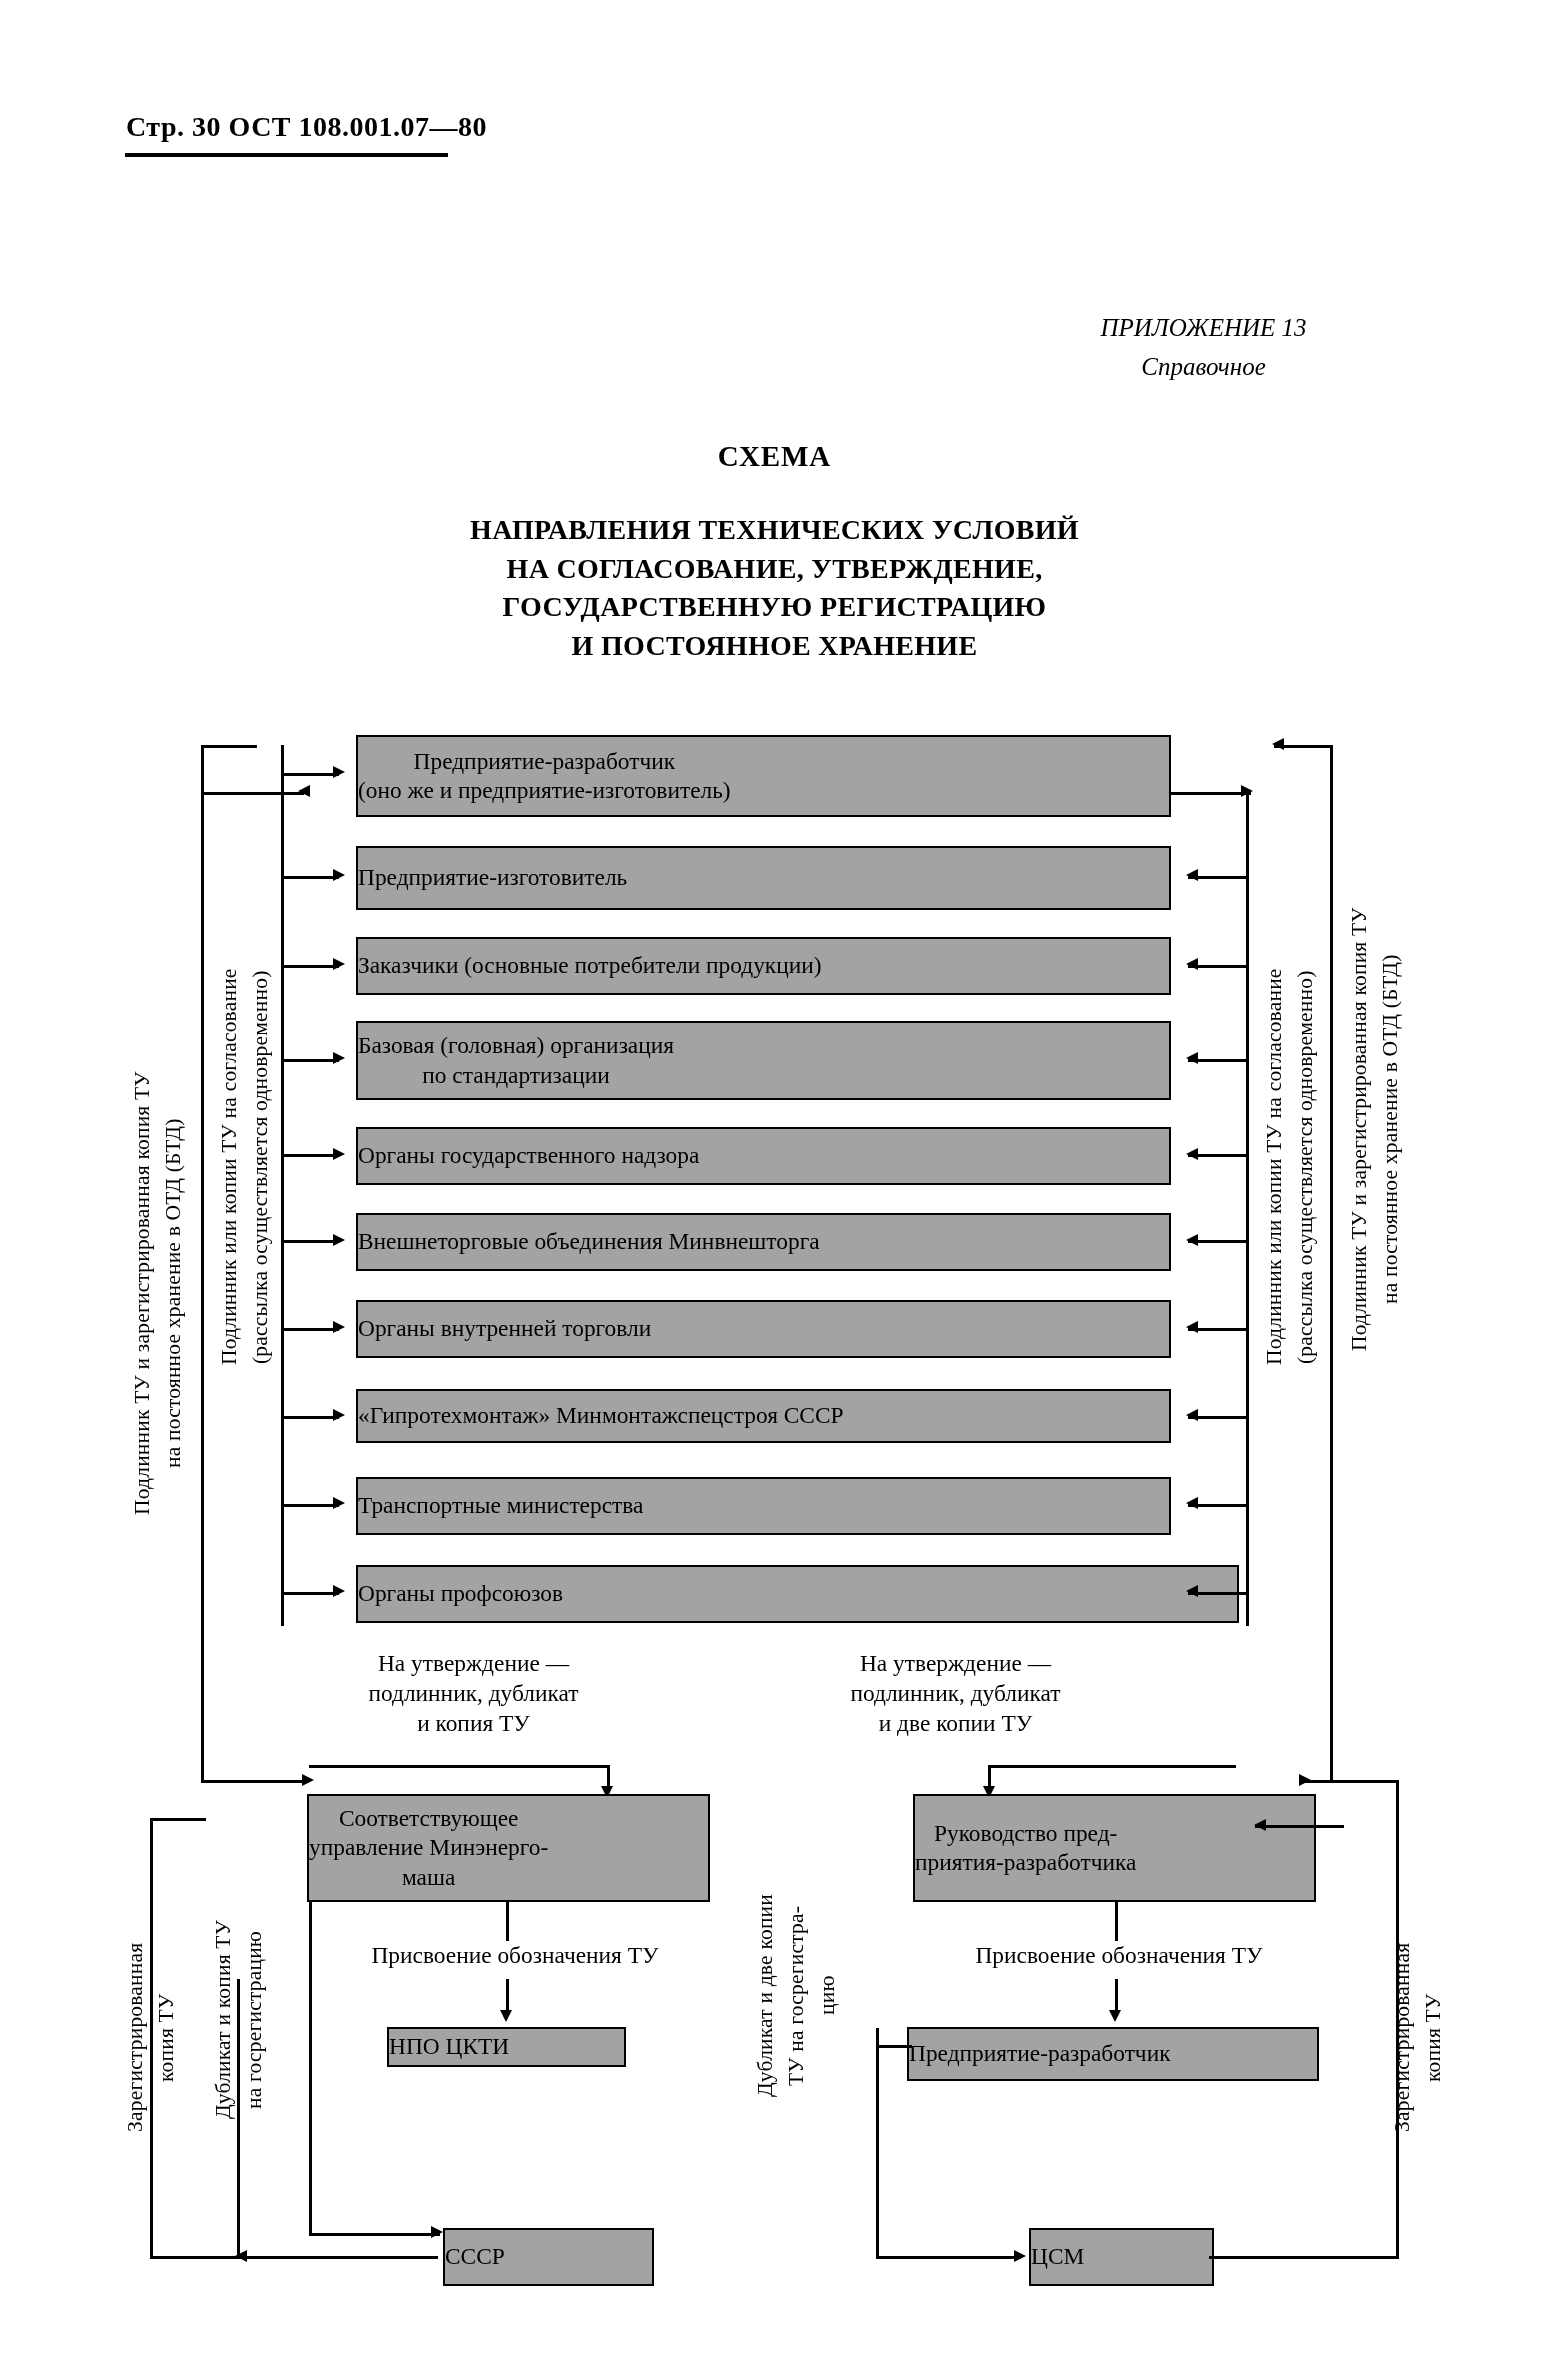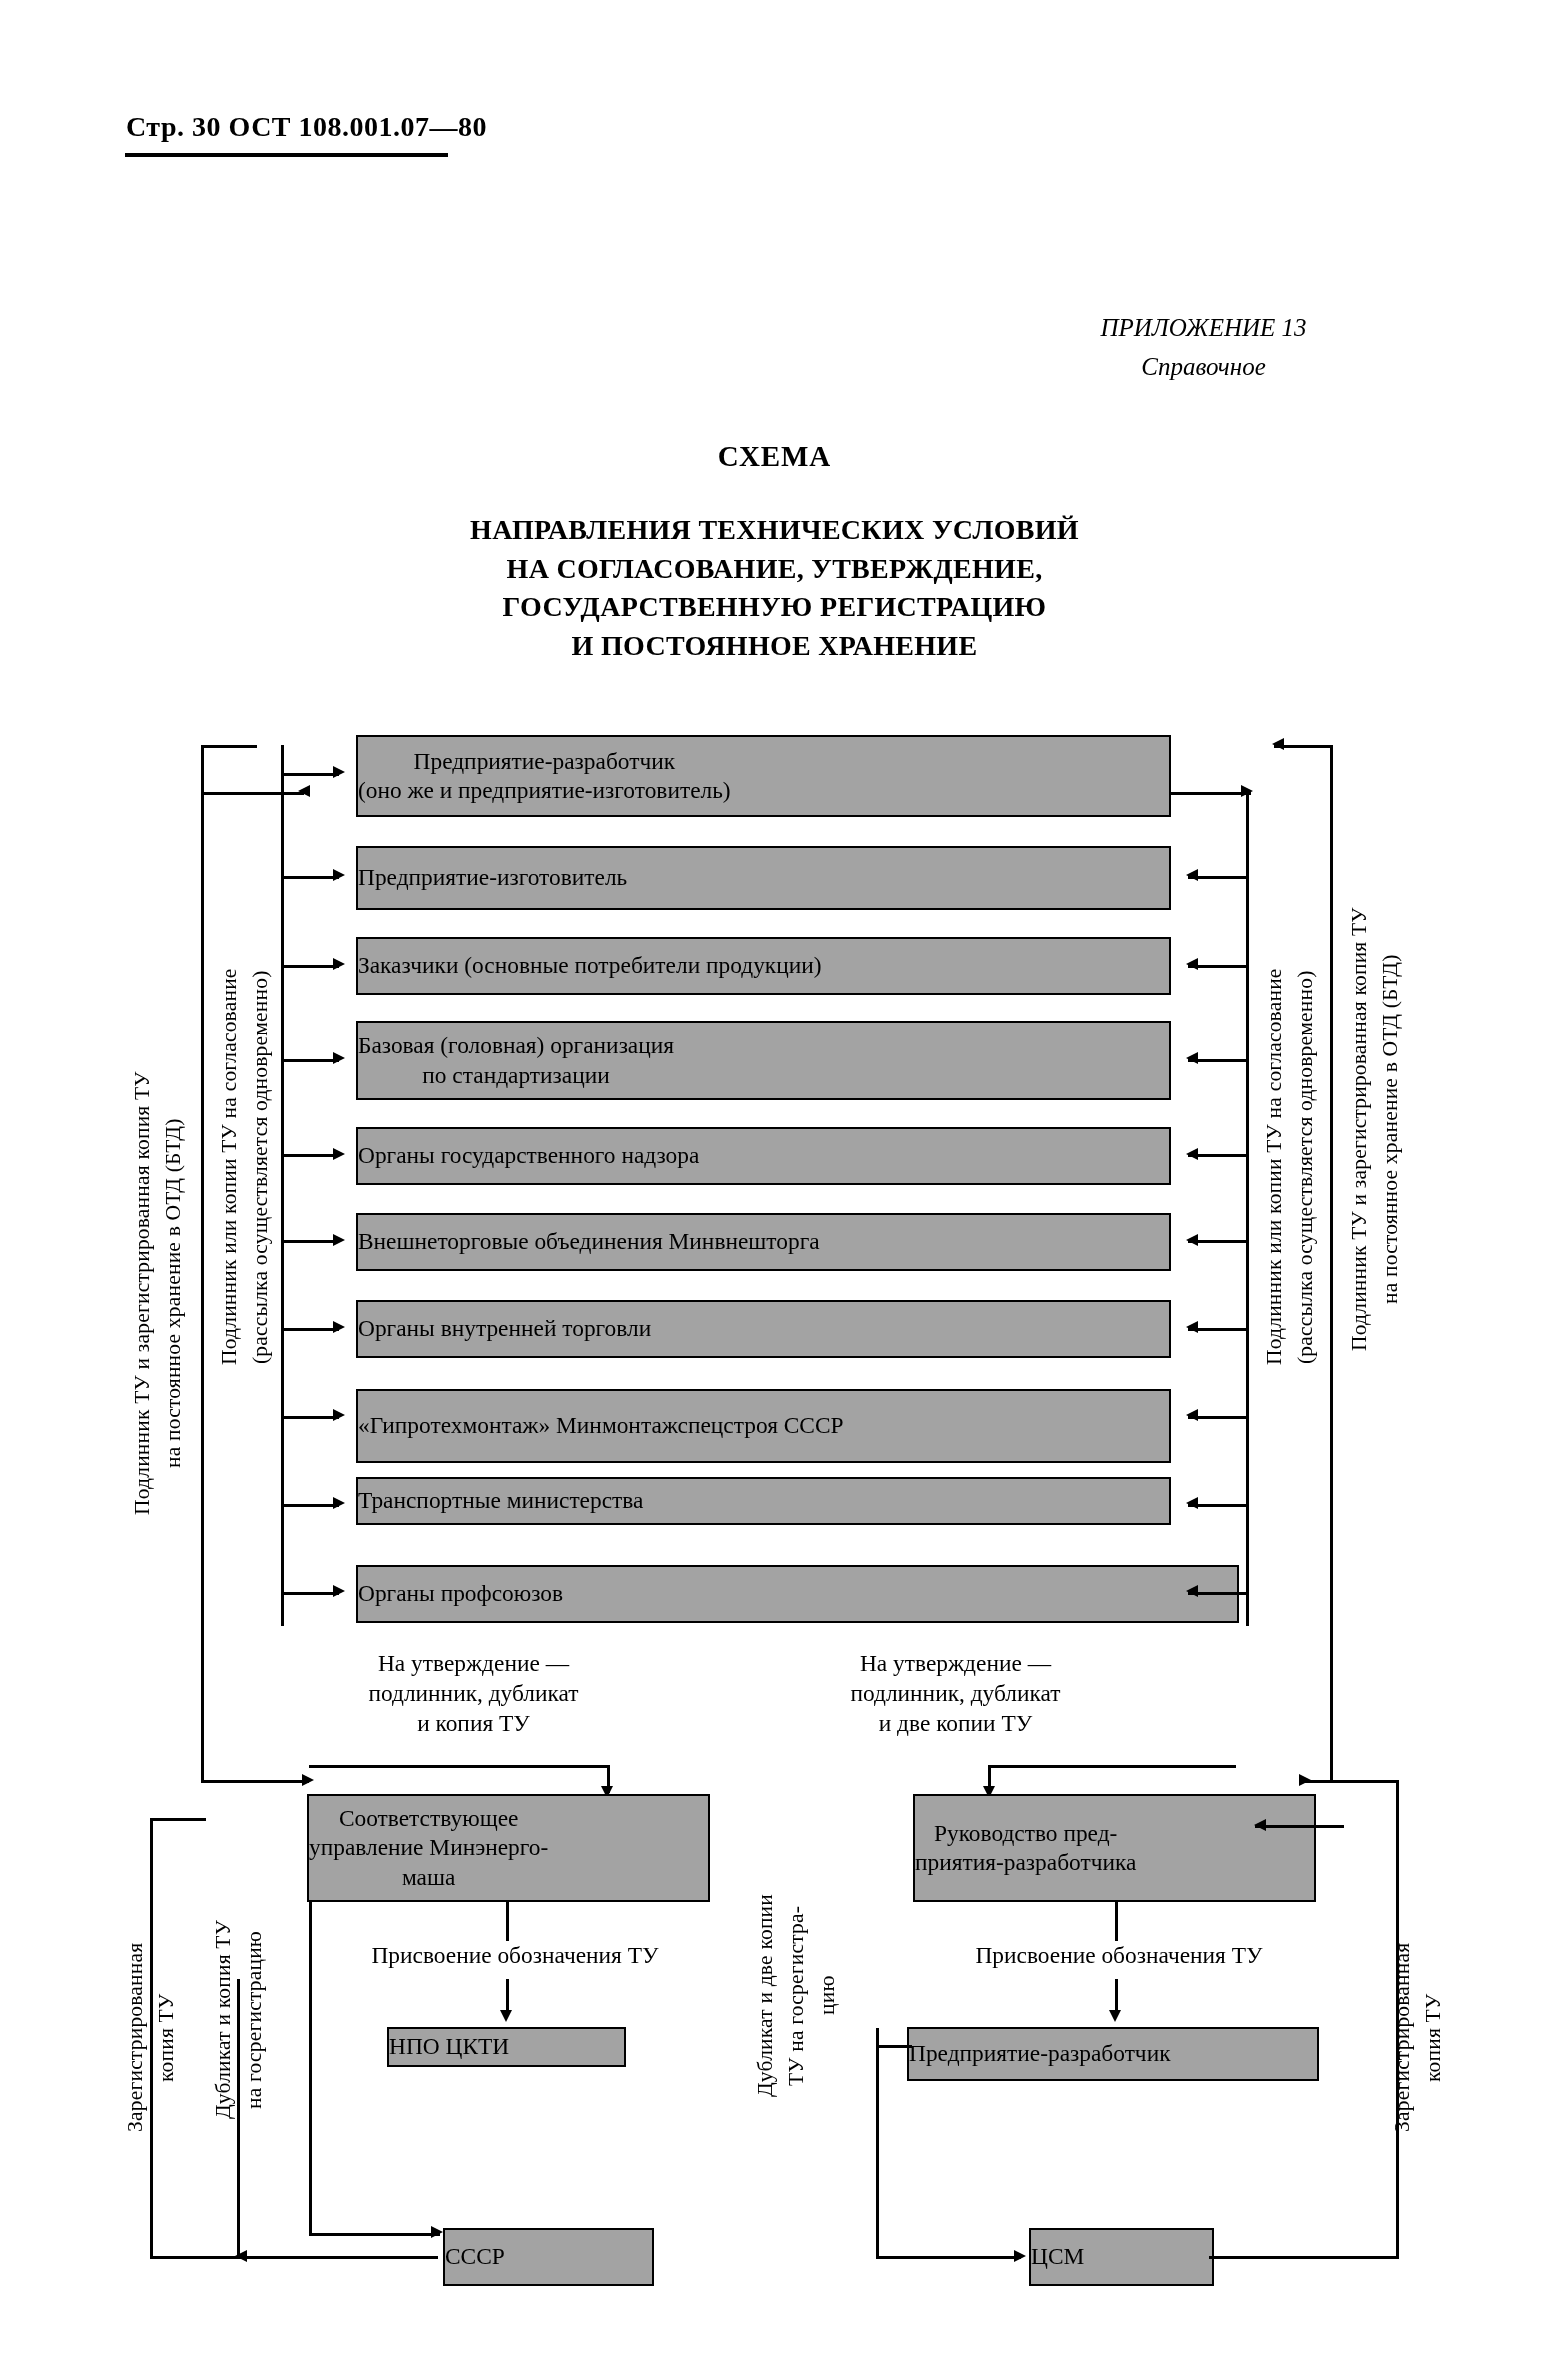--- a/index.html
+++ b/index.html
@@ -136,25 +136,25 @@
     </div>
 
     <div class="box" style="left:356px; top:1213px; width:815px; height:58px;">
       <div>Внешнеторговые объединения Минвнешторга</div>
     </div>
 
     <div class="box" style="left:356px; top:1300px; width:815px; height:58px;">
       <div>Органы внутренней торговли</div>
     </div>
 
-    <div class="box" style="left:356px; top:1389px; width:815px; height:74px;">
+    <div class="box" style="left:356px; top:1389px; width:815px; height:54px;">
       <div>«Гипротехмонтаж» Минмонтажспецстроя СССР</div>
     </div>
 
-    <div class="box" style="left:356px; top:1477px; width:815px; height:48px;">
+    <div class="box" style="left:356px; top:1477px; width:815px; height:58px;">
       <div>Транспортные министерства</div>
     </div>
 
     <div class="box" style="left:356px; top:1565px; width:883px; height:58px;">
       <div>Органы профсоюзов</div>
     </div>
 
     <div class="ln lnv" style="left:201px; top:745px; height:1035px;"></div>
     <div class="ln lnh" style="left:201px; top:745px; width:56px;"></div>
     <div class="ln lnh" style="left:201px; top:792px; width:103px;"></div>

